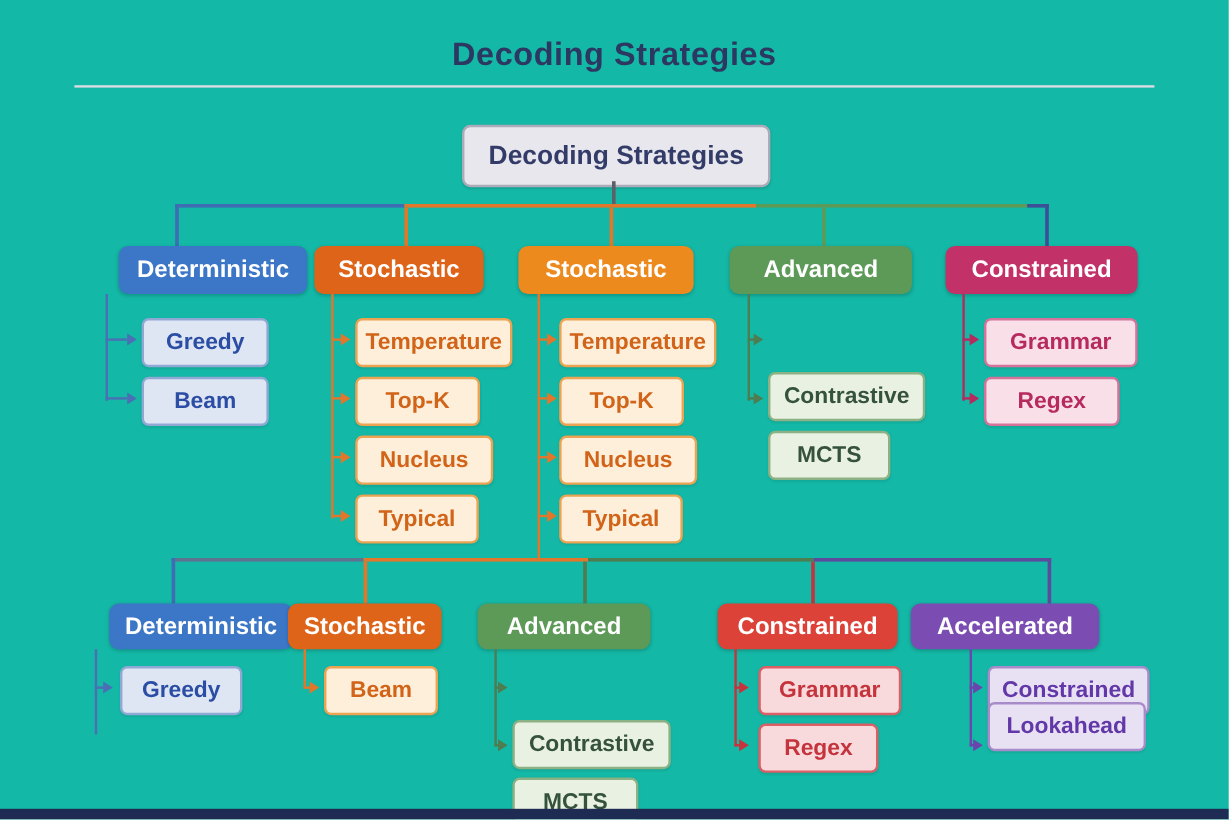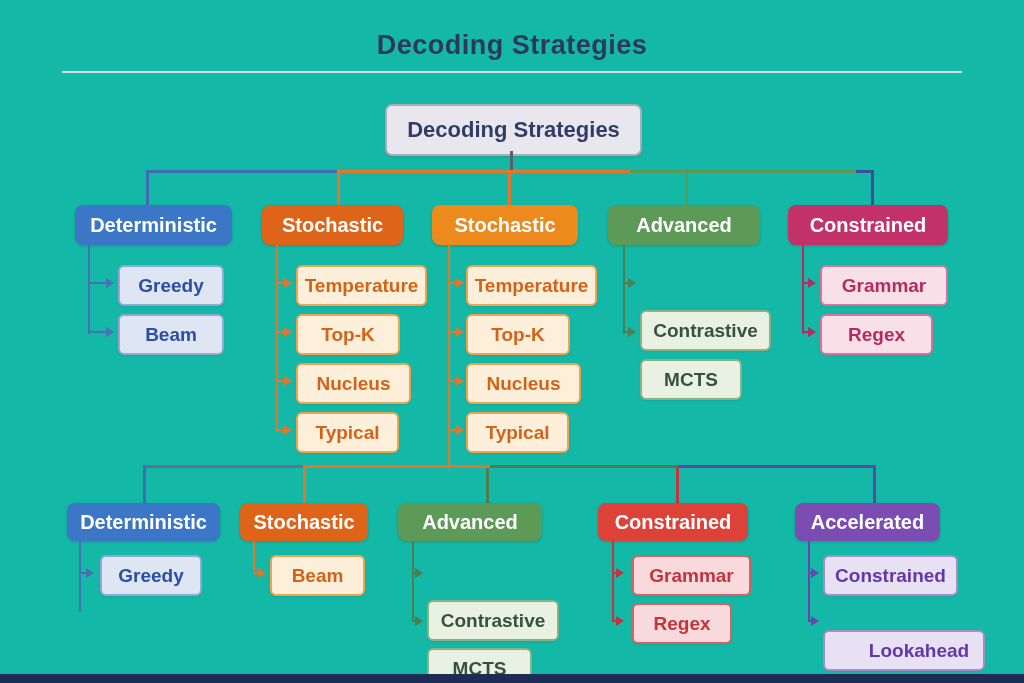--- a/index.html
+++ b/index.html
@@ -26,21 +26,21 @@
     color:#333c68;font-size:22px;font-weight:700;box-shadow:0 1px 2px rgba(0,0,0,.12);
   }
   .leaf{
     position:absolute;display:flex;align-items:center;justify-content:center;
     border-radius:6px;font-size:19px;font-weight:700;border:2px solid;
     box-shadow:0 1px 2px rgba(0,0,0,.08);
   }
   .hl,.vl{position:absolute;}
   .arrow{position:absolute;width:0;height:0;border-top:5px solid transparent;border-bottom:5px solid transparent;}
   
-  .t-blue{background:#3b76c7;}
+  .t-blue{background:#3b76c7;margin-left:24px;}
   .t-orangedark{background:#dd6419;}
   .t-orange{background:#ec8a1e;}
   .t-green{background:#5d9a57;}
   .t-magenta{background:#c23168;}
   .t-red{background:#dc4238;}
   .t-purple{background:#7b4db3;}
   .l-blue{background:#dee6f4;border-color:#8fa8d4;color:#2b4da4;}
   .l-orange{background:#fdefd9;border-color:#eca453;color:#d2641a;}
   .l-green{background:#e9f1e2;border-color:#8cb184;color:#35523b;margin-top:45px;}
   .l-magenta{background:#f9dfe8;border-color:#d5739a;color:#b72a5e;}
@@ -159,23 +159,23 @@
 
   <div class="node t-red" style="left:598px;top:503px;width:150px;height:38px;">Constrained</div>
   <div class="vl" style="left:612px;top:541px;width:2px;height:81px;background:#c5333c;"></div>
   <div class="hl" style="left:612px;top:572px;width:6px;height:2px;background:#c5333c;"></div>
   <span class="arrow" style="left:616px;top:568px;border-left:8px solid #c5333c;"></span>
   <div class="leaf l-red" style="left:632px;top:555px;width:115px;height:37px;">Grammar</div>
   <div class="hl" style="left:612px;top:620px;width:6px;height:2px;background:#c5333c;"></div>
   <span class="arrow" style="left:616px;top:616px;border-left:8px solid #c5333c;"></span>
   <div class="leaf l-red" style="left:632px;top:603px;width:96px;height:37px;">Regex</div>
 
-  <div class="node t-purple" style="left:795px;top:503px;width:145px;height:38px;">Accelerated</div>
+  <div class="node t-purple" style="left:759px;top:503px;width:157px;height:38px;">Accelerated</div>
   <div class="vl" style="left:808px;top:541px;width:2px;height:81px;background:#6b45ad;"></div>
   <div class="hl" style="left:808px;top:572px;width:5px;height:2px;background:#6b45ad;"></div>
   <span class="arrow" style="left:811px;top:568px;border-left:8px solid #6b45ad;"></span>
   <div class="leaf l-purple" style="left:823px;top:555px;width:131px;height:37px;">Constrained</div>
   <div class="hl" style="left:808px;top:620px;width:5px;height:2px;background:#6b45ad;"></div>
   <span class="arrow" style="left:811px;top:616px;border-left:8px solid #6b45ad;"></span>
-  <div class="leaf l-purple" style="left:823px;top:630px;width:128px;height:37px;padding-left:30px;">Lookahead</div>
+  <div class="leaf l-purple" style="left:823px;top:585px;width:128px;height:37px;">Lookahead</div>
 
   <div class="bottom-bar"></div>
 </div>
 
 </body></html>

